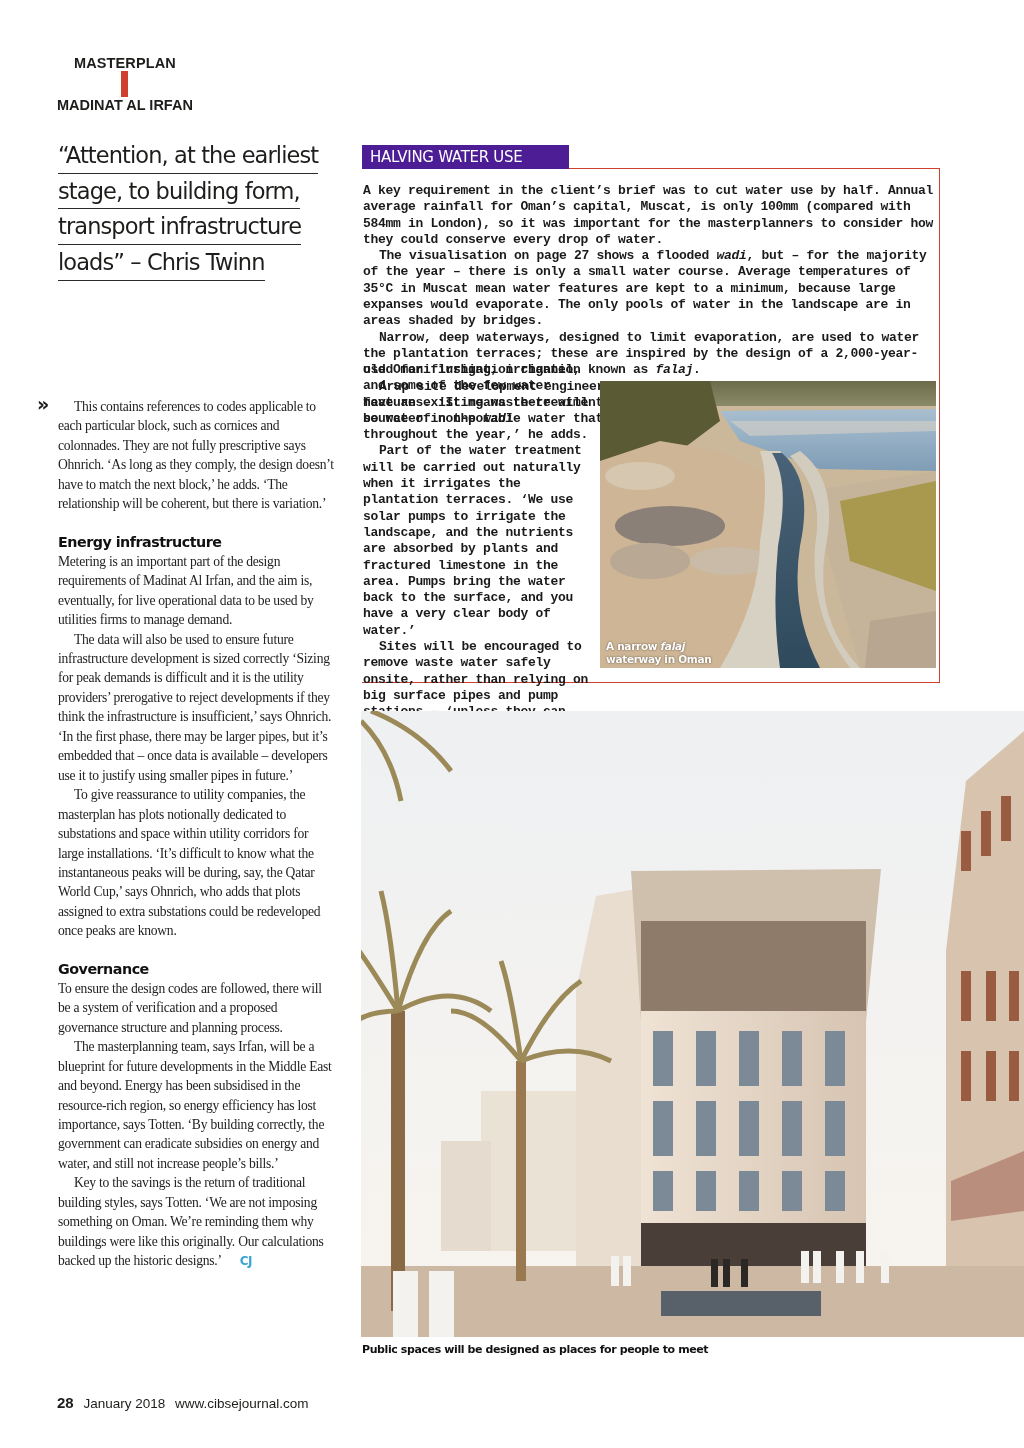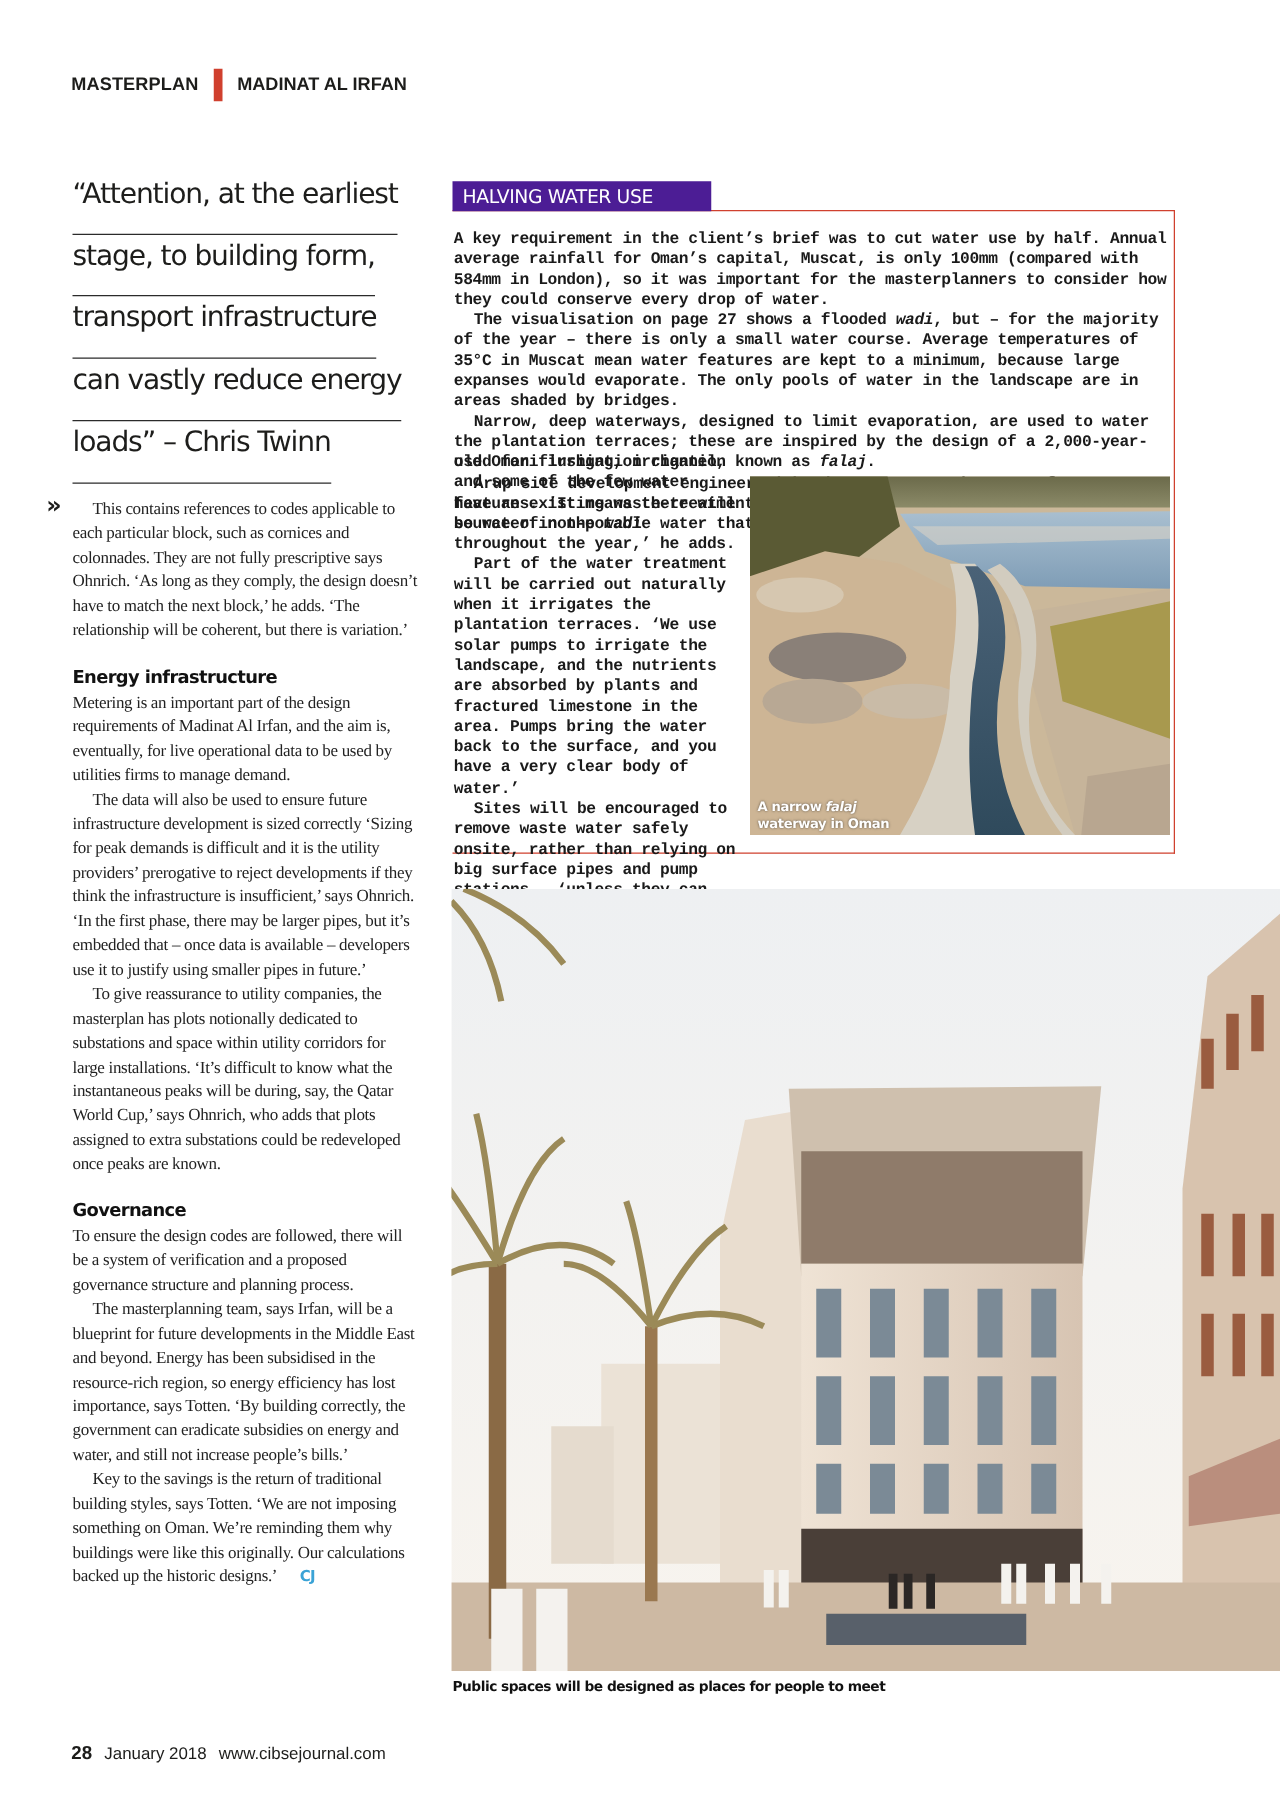--- a/index.html
+++ b/index.html
@@ -1,27 +1,27 @@
 <!DOCTYPE html>
 <html><head>
 <meta charset="utf-8">
 <style>
   html, body { margin: 0; padding: 0; background: #ffffff; }
   body { width: 1024px; height: 1448px; position: relative; overflow: hidden; color: #1d1d1b; }
   .abs { position: absolute; }
 
   
-  #running-head { left: 57px; top: 55px; font-family: "Liberation Sans", sans-serif; font-size: 14.5px; display: flex; align-items: center; }
+  #running-head { left: 57px; top: 55px; font-family: "Liberation Sans", sans-serif; font-size: 14.5px; display: flex; align-items: center; flex-direction: column; }
   #section-label { font-weight: bold; letter-spacing: 0.1px; }
   #head-bar { width: 7px; height: 26px; background: #d0402e; margin: 0 12px 0 12px; display: inline-block; }
   #article-label { font-weight: bold; }
 
   
   #pull-quote { left: 58px; top: 138px; width: 290px; font-family: "DejaVu Sans", sans-serif; font-size: 22.5px; letter-spacing: -0.9px; line-height: 34.7px; color: #1d1d1b; }
-  .pq-line { display: block; border-bottom: 1.5px solid #2b2b2b; white-space: nowrap; width: max-content; padding-bottom: 14px; }
+  .pq-line { display: block; border-bottom: 1.5px solid #2b2b2b; white-space: nowrap; width: max-content; padding-bottom: 0; }
 
   
   .serif-col { font-family: "Liberation Serif", serif; font-size: 13.6px; line-height: 19.45px; color: #222; letter-spacing: -0.25px; }
   .serif-col p { margin: 0; }
   .serif-col p.indent { text-indent: 16px; }
   .subhead { font-family: "DejaVu Sans", sans-serif; font-weight: bold; font-size: 14.3px; letter-spacing: -0.5px; color: #111; margin: 0; line-height: 19px; }
 
   #col-left { left: 58px; top: 397px; width: 278px; }
   #continue-icon { left: 37px; top: 393px; font-family: "DejaVu Sans", sans-serif; font-weight: bold; font-size: 19px; color: #1d1d1b; letter-spacing: -3px; }
   .cj-mark { font-family: "DejaVu Sans", sans-serif; font-weight: bold; color: #3ba3d6; font-size: 12px; margin-left: 18px; letter-spacing: -0.5px; }
@@ -54,21 +54,20 @@
 <div id="running-head" class="abs">
   <span id="section-label">MASTERPLAN</span>
   <span id="head-bar"></span>
   <span id="article-label">MADINAT AL IRFAN</span>
 </div>
 
 <div id="pull-quote" class="abs">
   <span class="pq-line">“Attention, at the earliest</span>
   <span class="pq-line">stage, to building form,</span>
   <span class="pq-line">transport infrastructure</span>
-  <span class="pq-line">can vastly reduce energy</span>
   <span class="pq-line">loads” – Chris Twinn</span>
 </div>
 
 <span id="continue-icon" class="abs">»</span>
 <div id="col-left" class="abs serif-col">
   <p class="indent">This contains references to codes applicable to each particular block, such as cornices and colonnades. They are not fully prescriptive says Ohnrich. ‘As long as they comply, the design doesn’t have to match the next block,’ he adds. ‘The relationship will be coherent, but there is variation.’</p>
   <div style="height:19px"></div>
   <h3 class="subhead">Energy infrastructure</h3>
   <p>Metering is an important part of the design requirements of Madinat Al Irfan, and the aim is, eventually, for live operational data to be used by utilities firms to manage demand.</p>
   <p class="indent">The data will also be used to ensure future infrastructure development is sized correctly ‘Sizing for peak demands is difficult and it is the utility providers’ prerogative to reject developments if they think the infrastructure is insufficient,’ says Ohnrich. ‘In the first phase, there may be larger pipes, but it’s embedded that – once data is available – developers use it to justify using smaller pipes in future.’</p>

